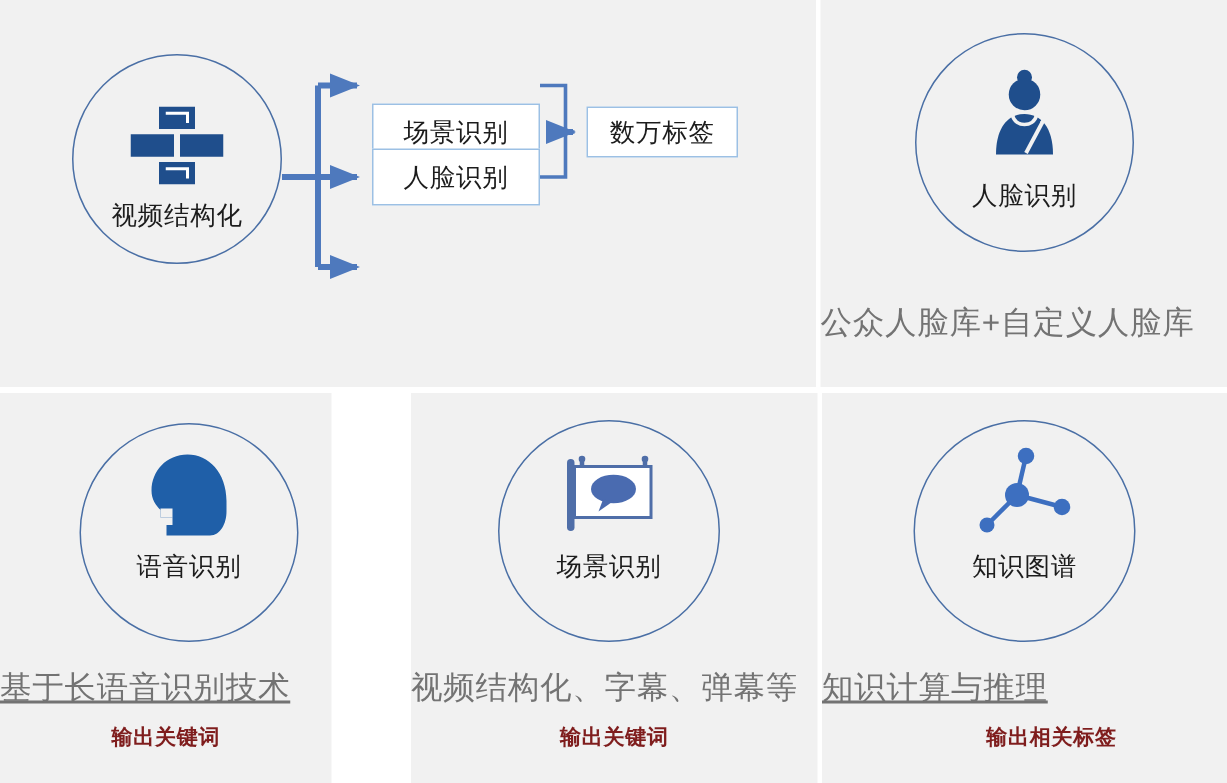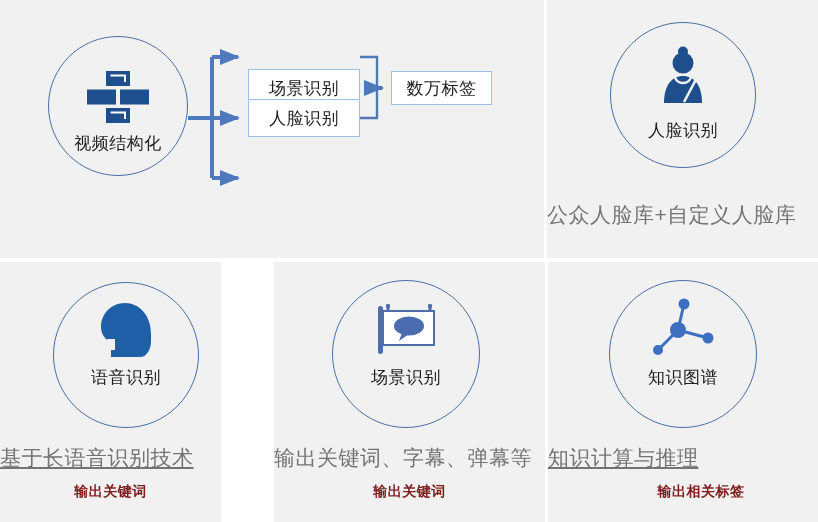--- a/index.html
+++ b/index.html
@@ -217,21 +217,21 @@
         <circle cx="16" cy="4" r="2.2" fill="#4f6ea8"></circle>
         <circle cx="58" cy="4" r="2.2" fill="#4f6ea8"></circle>
 
         <ellipse cx="37" cy="24" rx="15" ry="9.5" fill="#4a6bb0"></ellipse>
         <path d="M30 31 L27 39 L37 32 Z" fill="#4a6bb0"></path>
       </svg>
     </div>
 
     <div class="circle-label" style="top:104px; left:58px; width:148px;">场景识别</div>
 
-    <div class="caption-main" style="top:182px;">输出关键词、字幕、弹幕等</div>
+    <div class="caption-main" style="top:182px;">视频结构化、字幕、弹幕等</div>
     <div class="caption-sub" style="top:221px;">输出关键词</div>
   </div>
 
   <div class="cell" id="cell-kg">
     <div class="circle" style="left:61px; top:18px; width:148px; height:148px;"></div>
 
     <div class="badge-icon" style="top:36px; left:61px; width:148px; height:62px;">
       <svg class="icon-svg" width="70" height="62" viewBox="0 0 70 62" aria-hidden="true">
         <line x1="30" y1="32" x2="36" y2="6" stroke="#3d6fc0" stroke-width="3"></line>
         <line x1="30" y1="32" x2="60" y2="40" stroke="#3d6fc0" stroke-width="3"></line>

